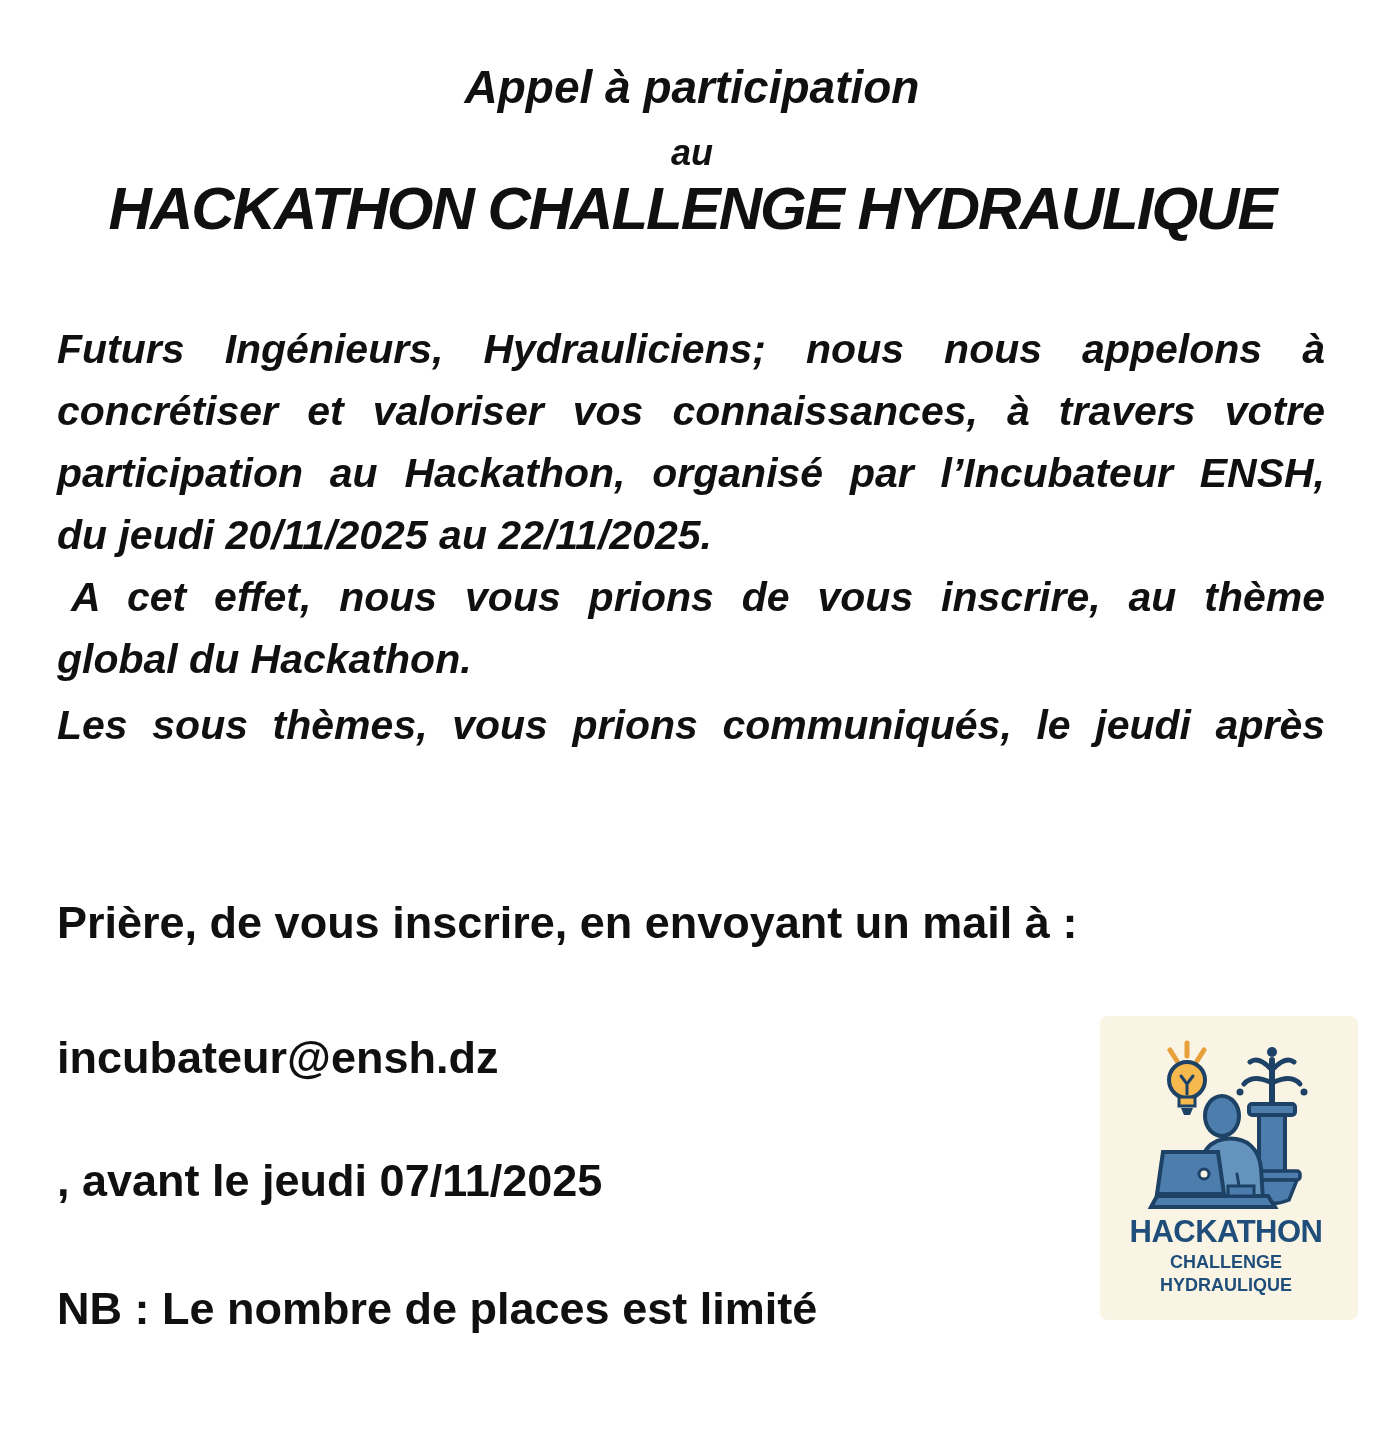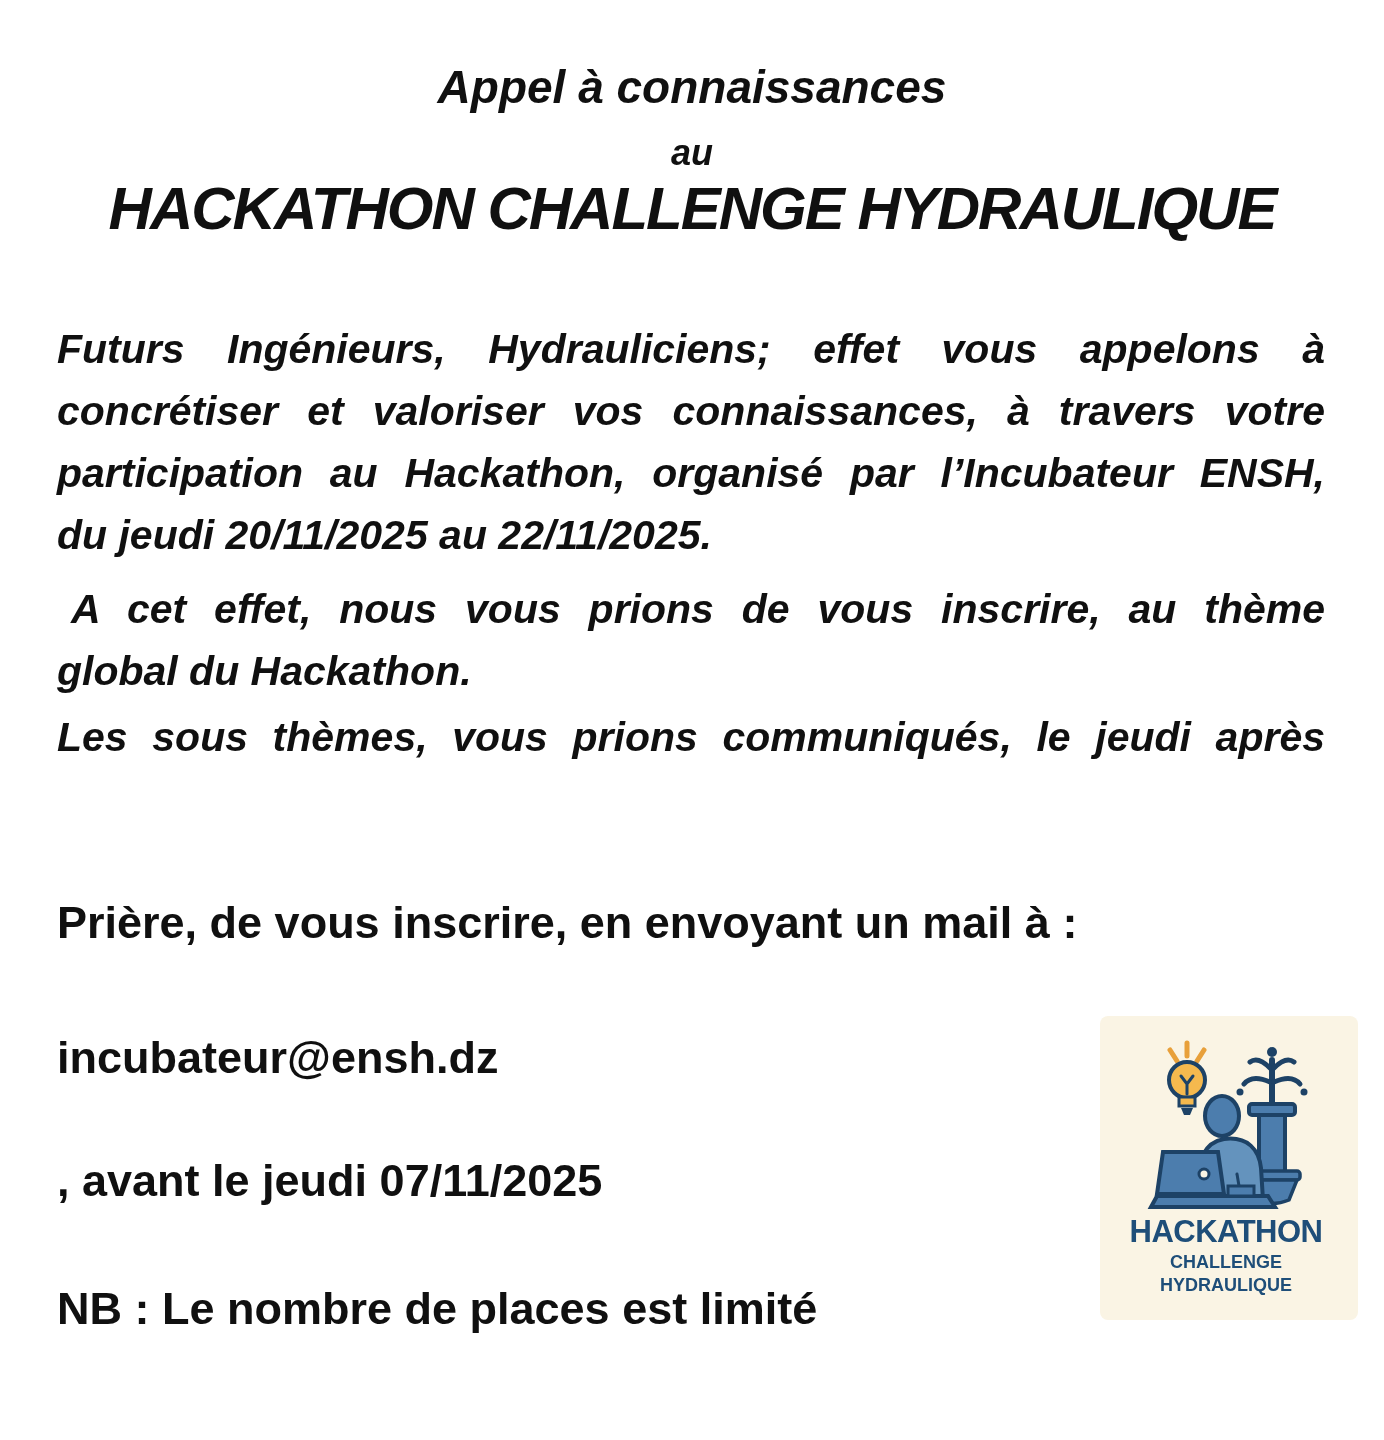--- a/index.html
+++ b/index.html
@@ -18,47 +18,47 @@
   .title  { top: 176px; font: italic 700 60px/1.1 "Liberation Sans", sans-serif; letter-spacing: -2px; }
 
   .bodytext {
     position: absolute;
     top: 318px; left: 57px; width: 1268px;
     font: italic 700 41px/62px "Liberation Sans", sans-serif;
   }
   .line { min-height: 62px; }
   .line.justify { text-align: justify; text-align-last: justify; }
   .line.indent  { padding-left: 14px; }
-  .line.gap12   { margin-top: 12px; }
+  .line.gap12   { }
   .line.gap4    { margin-top: 4px; }
 
   .plain {
     position: absolute; left: 57px;
     font: 700 45px/1.15 "Liberation Sans", sans-serif;
     font-style: normal;
   }
   .priere { top: 897px; }
   .email  { top: 1032px; }
   .avant  { top: 1155px; }
   .nb     { top: 1283px; }
 
   .logo-box { position: absolute; left: 1056px; top: 1016px; width: 258px; height: 304px; padding-left: 44px; }
   .logo-box svg text { font-family: "Liberation Sans", sans-serif; font-weight: 700; }
 </style>
 </head>
 <body>
 
 <div class="page">
 
-  <div class="centered appel">Appel à connaissances</div>
+  <div class="centered appel">Appel à participation</div>
   <div class="centered au">au</div>
   <div class="centered title">HACKATHON CHALLENGE HYDRAULIQUE</div>
 
   <div class="bodytext">
-    <div class="line justify">Futurs Ingénieurs, Hydrauliciens; effet vous appelons à</div>
+    <div class="line justify">Futurs Ingénieurs, Hydrauliciens; nous nous appelons à</div>
     <div class="line justify">concrétiser et valoriser vos connaissances, à travers votre</div>
     <div class="line justify">participation au Hackathon, organisé par l’Incubateur ENSH,</div>
     <div class="line">du jeudi 20/11/2025 au 22/11/2025.</div>
     <div class="line justify indent gap12">A cet effet, nous vous prions de vous inscrire, au thème</div>
     <div class="line">global du Hackathon.</div>
     <div class="line justify gap4">Les sous thèmes, vous prions communiqués, le jeudi après</div>
   </div>
 
   <div class="plain priere">Prière, de vous inscrire, en envoyant un mail à :</div>
   <div class="plain email">incubateur@ensh.dz</div>

